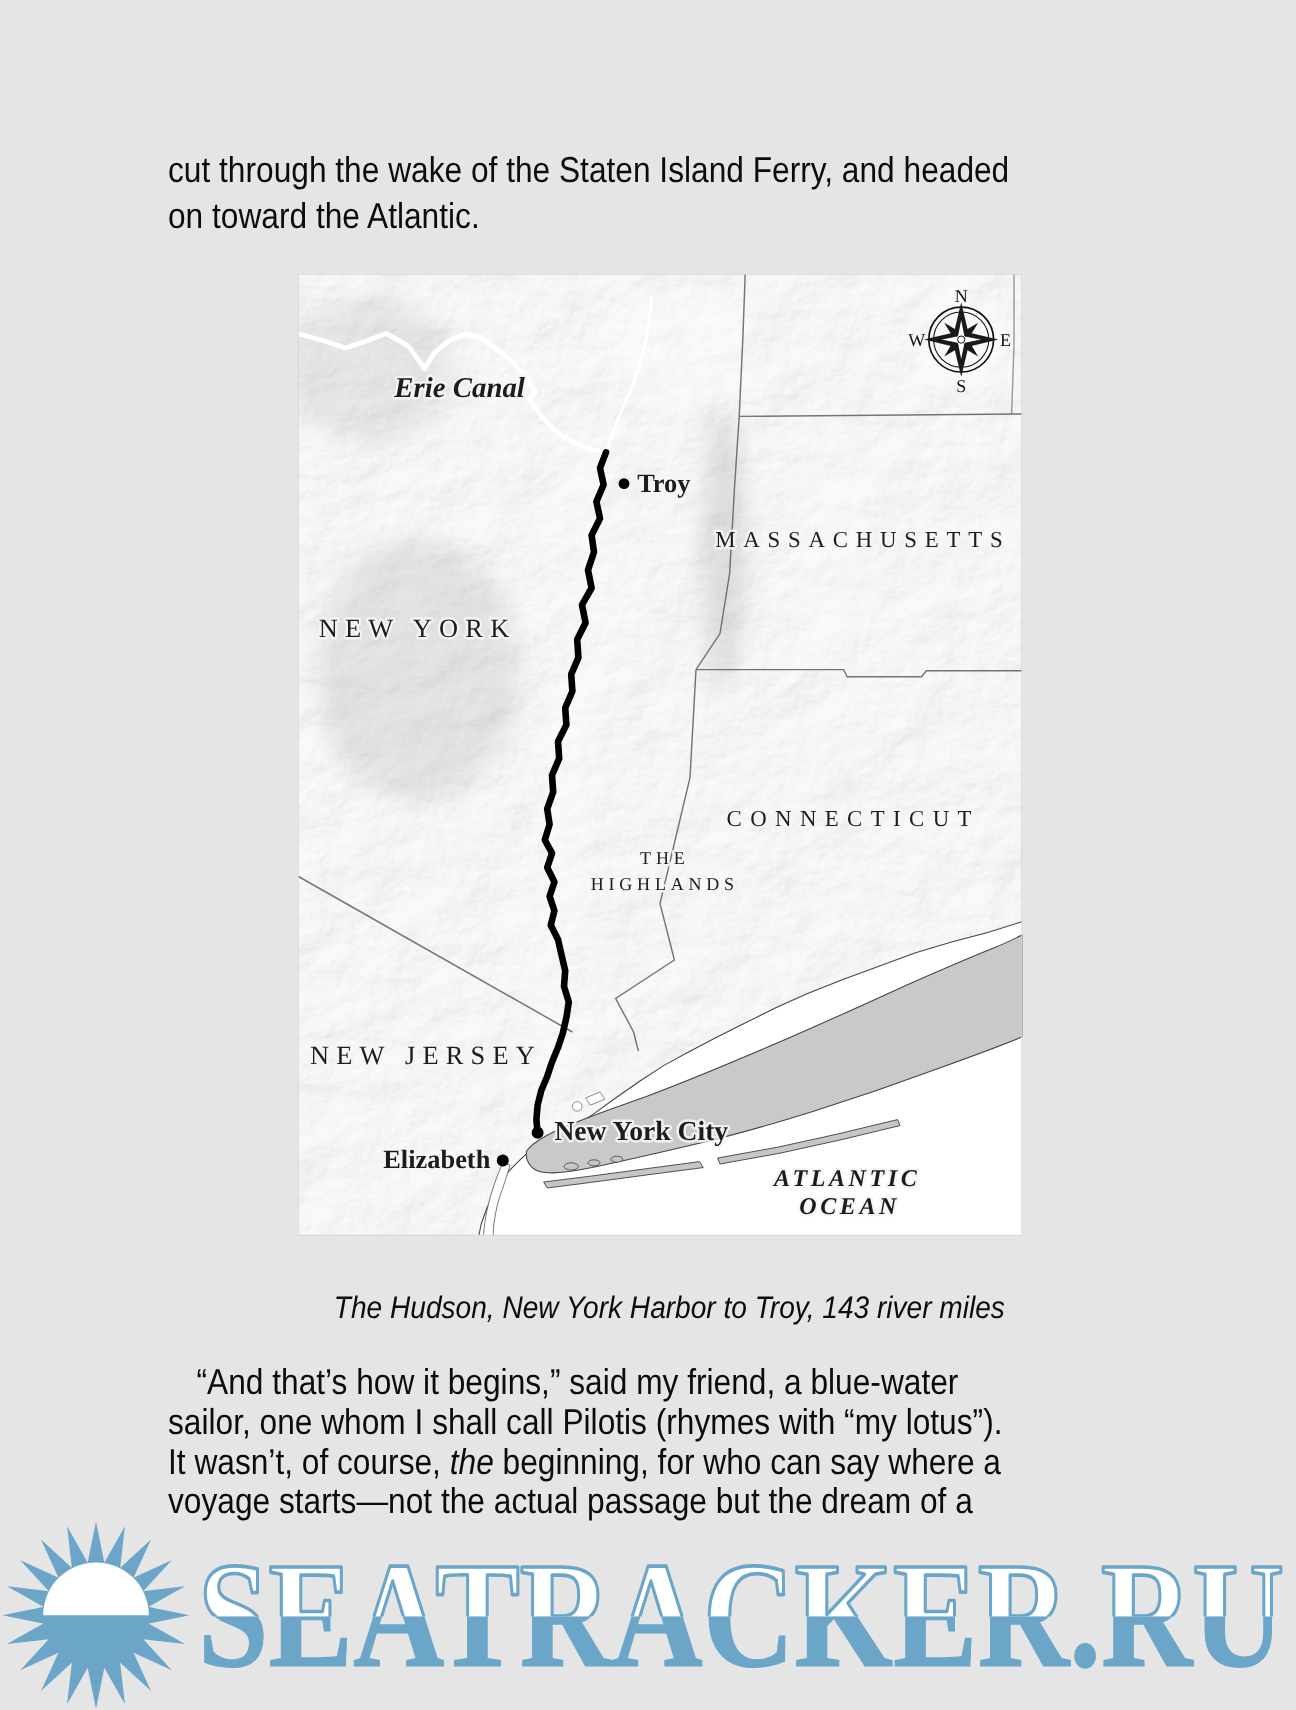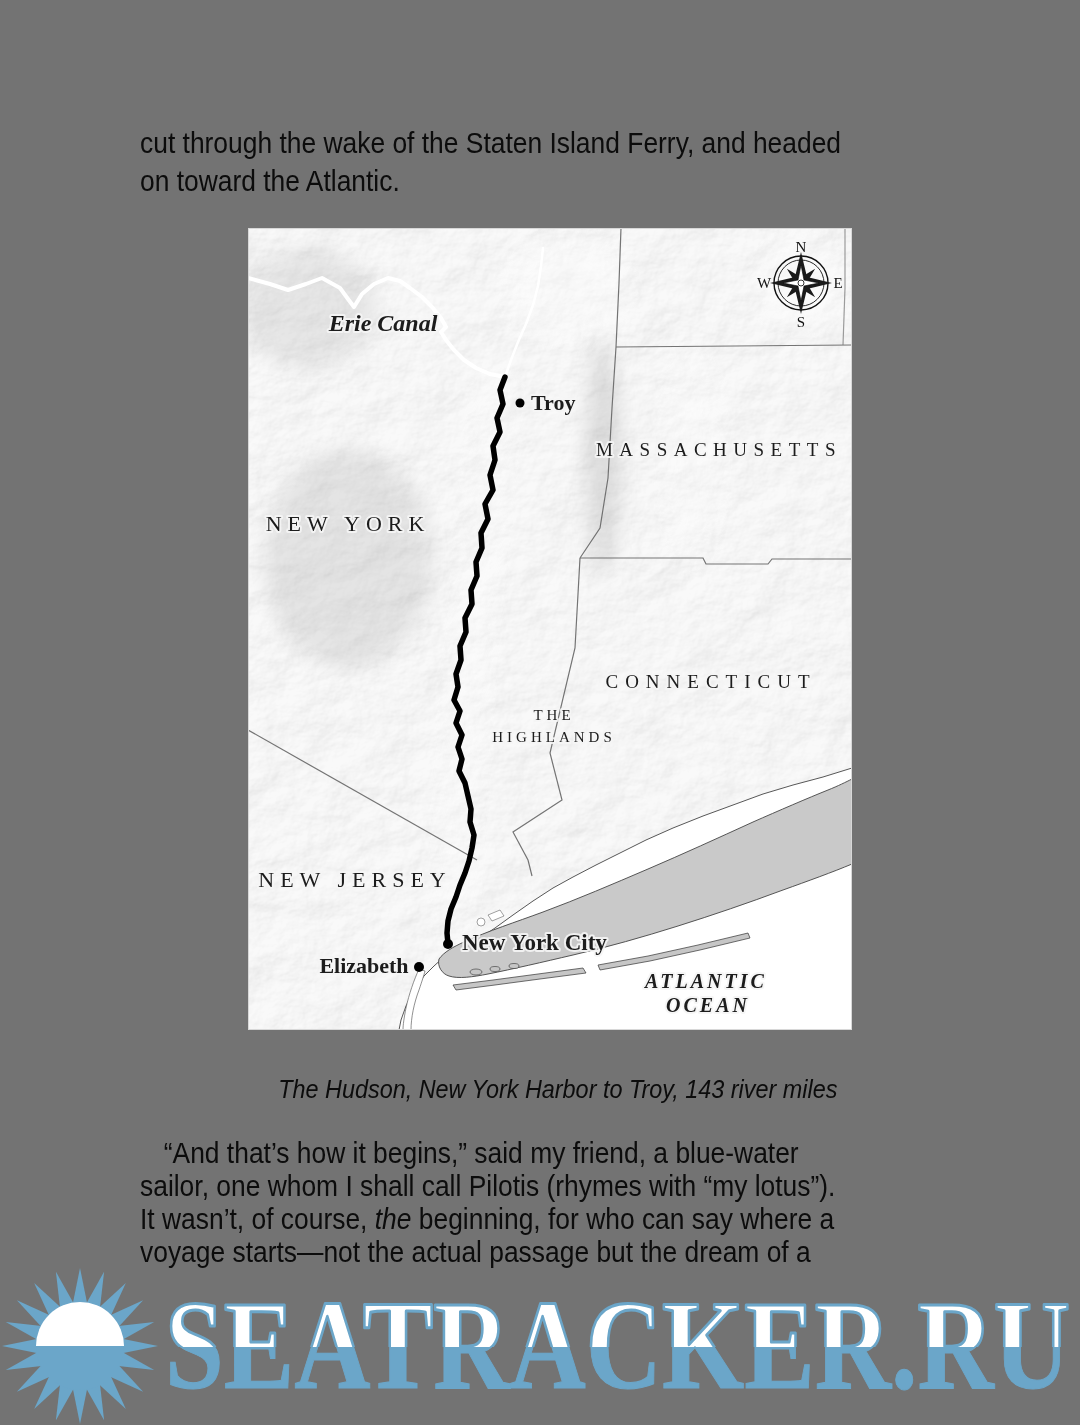--- a/index.html
+++ b/index.html
@@ -1,16 +1,16 @@
 <!DOCTYPE html>
 <html><head>
 <meta charset="utf-8">
 <style>
   html,body{margin:0;padding:0;background:#fff;}
-  .page{position:relative;width:1080px;height:1425px;background:#737373;overflow:hidden;
+  .page{position:relative;width:1080px;height:1425px;background:#e5e5e5;overflow:hidden;
         font-family:"Liberation Sans","DejaVu Sans",sans-serif;color:#0c0c0c;}
   .cond{transform:scaleX(0.88);transform-origin:0 0;}
   .para{position:absolute;font-size:30px;white-space:nowrap;}
   .para-top{left:140px;top:124px;line-height:38px;}
   .para-main{left:140px;top:1136px;line-height:33px;}
   .indent{text-indent:27px;}
   .ital{font-style:italic;}
   .caption{position:absolute;left:248px;top:1074px;width:604px;text-align:center;
            font-size:26px;font-style:italic;white-space:nowrap;
            transform:scaleX(0.9);transform-origin:50% 0;}

